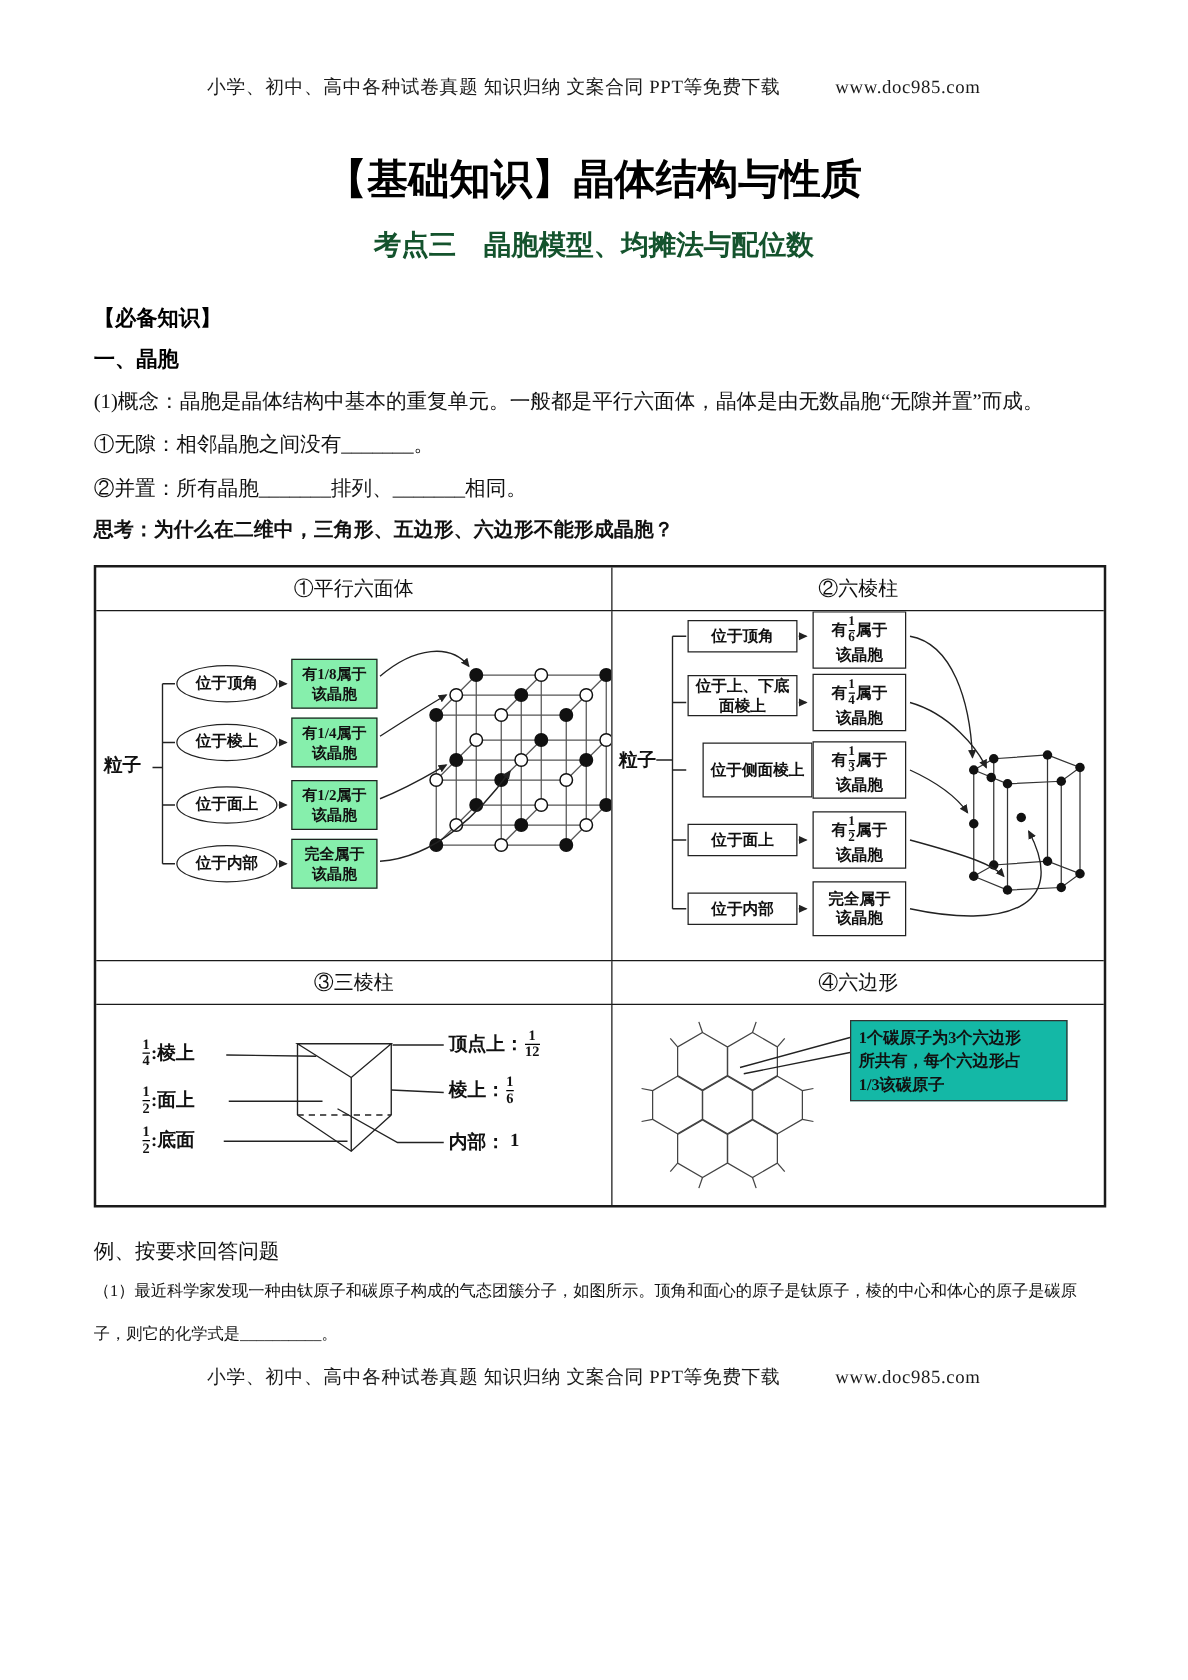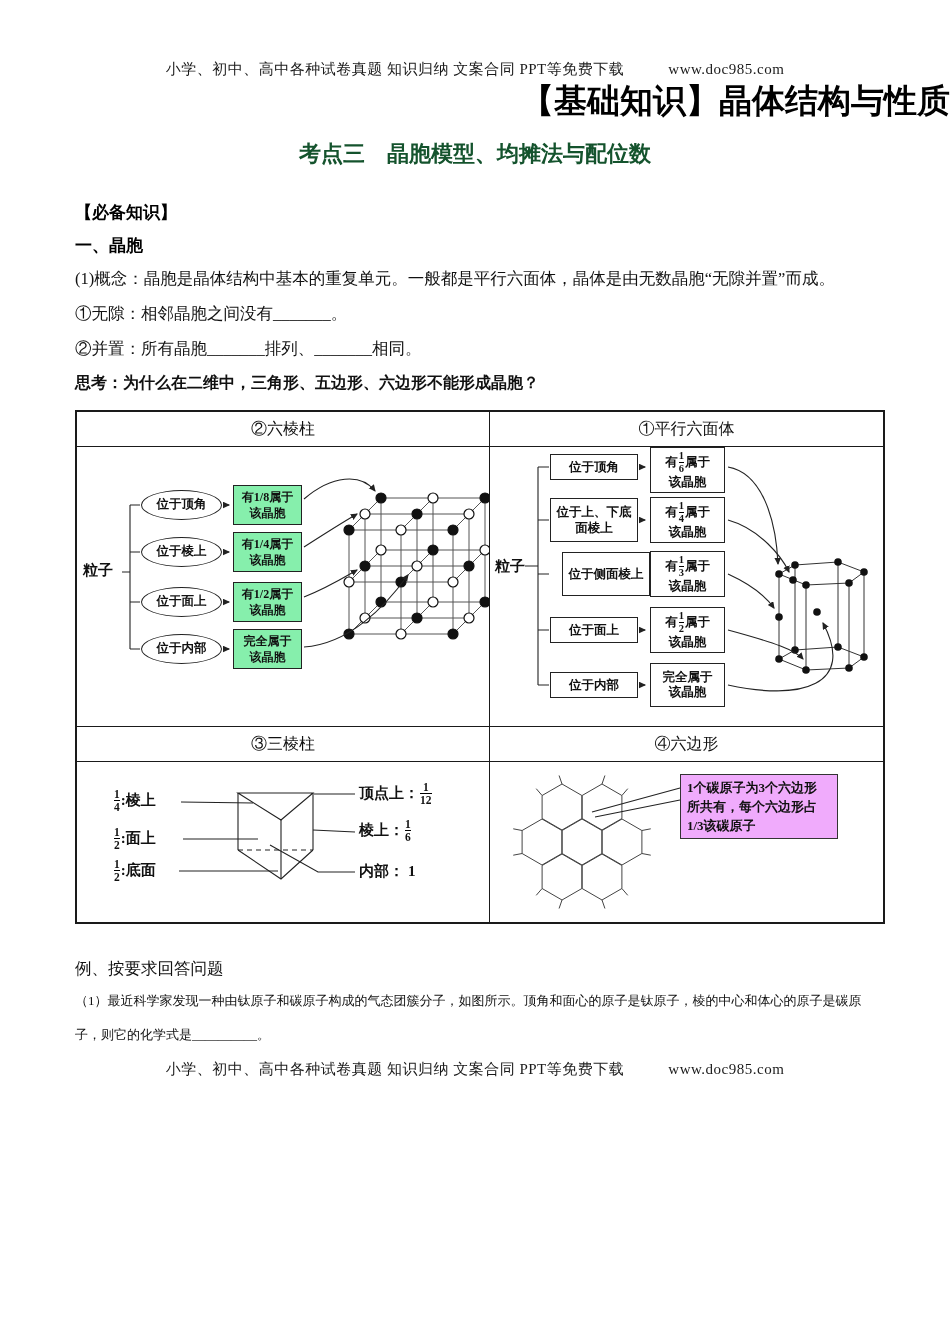--- a/index.html
+++ b/index.html
@@ -8,21 +8,21 @@
     width:950px; height:1344px; margin:0 auto; overflow:hidden;
     font-family:"Liberation Serif","DejaVu Serif",serif; color:#111;
   }
   .hdr-strip, .ftr-strip {
     text-align:center; font-size:15px; color:#1a1a1a; letter-spacing:0.5px;
   }
   .hdr-strip { padding-top:60px; }
   .ftr-strip { margin-top:8px; }
   .site-url { margin-left:44px; }
   .page-title {
-    text-align:right;
+    margin-top:42px; text-align:center;
     font-family:"Liberation Sans","DejaVu Sans",sans-serif;
     font-weight:bold; font-size:33px; color:#000;
   }
   .page-subtitle {
     margin-top:15px; text-align:center;
     font-weight:bold; font-size:22px; color:#14532d;
   }
   .content { margin:0 65px 0 75px; }
   .k-label, .sec-head {
     font-family:Liberation Serif, serif;
@@ -86,25 +86,25 @@
     line-height:1.05; font-size:10.5px; font-weight:bold; margin:0 1px;
     vertical-align:middle;
   }
   .frac .fr-d { border-top:1px solid #000; }
   .sidelab {
     position:absolute; display:flex; align-items:center;
     font-size:15px; font-weight:bold; white-space:nowrap;
   }
   .sidelab .frac { font-size:11.5px; }
   .callout {
-    position:absolute; left:190px; top:12px; width:158px; border:1.2px solid #333;
-    padding:3px 6px; font-size:13px; font-weight:bold; line-height:19px; background:#f0abfc;
+    position:absolute; left:190px; top:12px; width:174px; border:1.2px solid #333;
+    padding:3px 6px; font-size:13px; font-weight:bold; line-height:19px; background:#14b8a6;
   }
   .callout span { display:block; white-space:nowrap; }
-  .example-head { margin-top:34px; font-size:16.5px; }
+  .example-head { margin-top:24px; font-size:16.5px; }
   .example-q { margin-top:4px; font-size:13px; line-height:34px; }
 </style>
 </head>
 <body>
 
 <div>
 
   <div class="hdr-strip">
     <span>小学、初中、高中各种试卷真题 知识归纳 文案合同 PPT等免费下载</span><span class="site-url">www.doc985.com</span>
   </div>
@@ -115,22 +115,22 @@
   <div class="content">
     <div class="k-label">【必备知识】</div>
     <div class="sec-head">一、晶胞</div>
     <p class="para">(1)概念：晶胞是晶体结构中基本的重复单元。一般都是平行六面体，晶体是由无数晶胞“无隙并置”而成。</p>
     <p class="item">①无隙：相邻晶胞之间没有_______。</p>
     <p class="item">②并置：所有晶胞_______排列、_______相同。</p>
     <p class="think">思考：为什么在二维中，三角形、五边形、六边形不能形成晶胞？</p>
 
     <div class="tbl">
       <div class="trow">
+        <div class="hcell">①平行六面体</div>
         <div class="hcell">②六棱柱</div>
-        <div class="hcell">①平行六面体</div>
       </div>
 
       <div class="trow">
 
         <div class="dcell h280">
           <svg class="ovl" width="412" height="280">
             <defs>
               <marker id="arA" markerWidth="8" markerHeight="8" refX="5.5" refY="3" orient="auto">
                 <path d="M0,0 L6.5,3 L0,6 Z" fill="#222"></path>
               </marker>
@@ -266,21 +266,21 @@
               </g>
             <path class="ln" d="M238,20 C272,26 286,72 288,117" marker-end="url(#arB)"></path>
             <path class="ln" d="M238,73 C270,82 292,110 299,125" marker-end="url(#arB)"></path>
             <path class="ln" d="M238,127 C262,138 277,151 284,161" marker-end="url(#arB)"></path>
             <path class="ln" d="M238,183 C286,196 305,203 313,212" marker-end="url(#arB)"></path>
             <path class="ln" d="M238,238 C312,254 366,238 333,176" marker-end="url(#arB)"></path>
           </svg>
           <div class="plabel" style="left:5px;top:110px">粒子</div>
 
           <div class="rbox" style="left:60px;top:7px;height:26px">位于顶角</div>
-          <div class="rbox" style="left:60px;top:51px;height:44px">位于上、下底面棱上</div>
+          <div class="rbox" style="left:60px;top:51px;height:33px">位于上、下底面棱上</div>
           <div class="rbox" style="left:72px;top:105px;height:44px">位于侧面棱上</div>
           <div class="rbox" style="left:60px;top:170px;height:26px">位于面上</div>
           <div class="rbox" style="left:60px;top:225px;height:26px">位于内部</div>
 
           <div class="fbox" style="top:0px">
             <div class="fl1">
                 <span>有</span>
                 <span class="frac">
                   <span class="fr-n">1</span>
                   <span class="fr-d">6</span>

